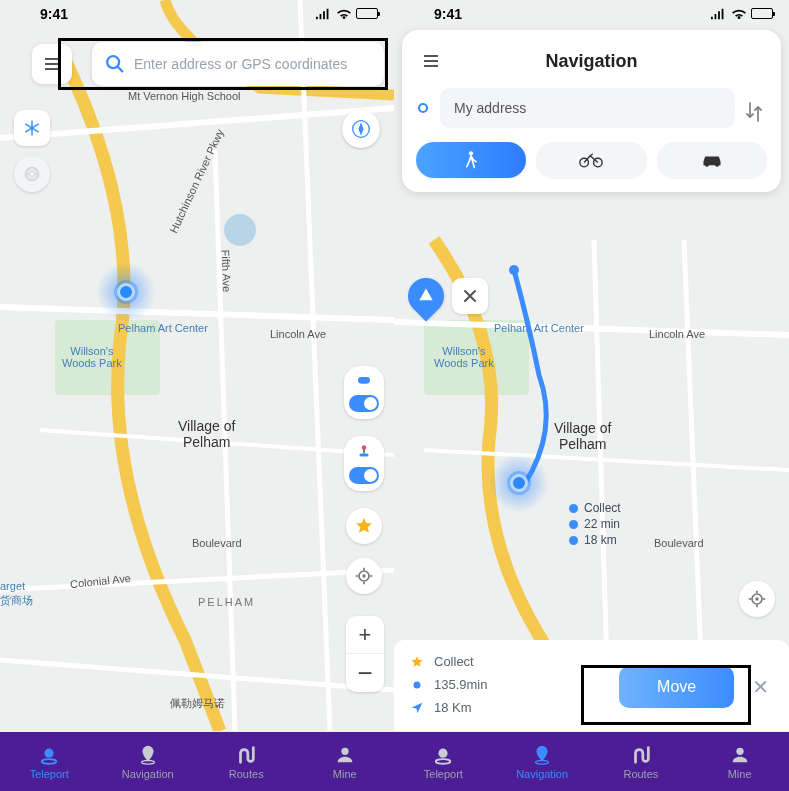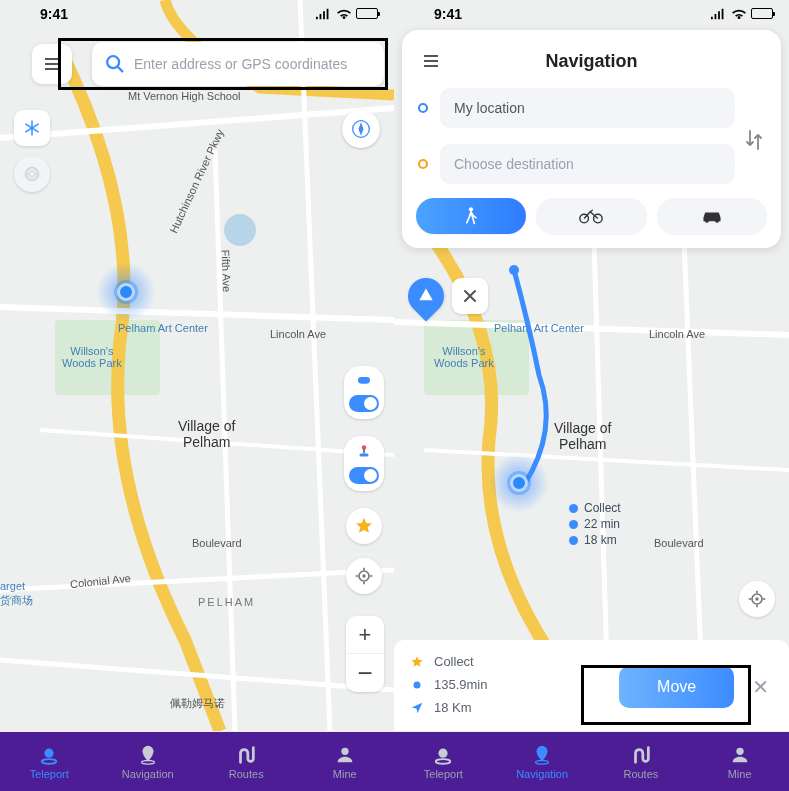--- a/index.html
+++ b/index.html
@@ -418,29 +418,21 @@
       <div style="width:30px"></div>
     </div>
 
     <div style="display:flex; gap:6px;">
       <div style="display:flex; flex-direction:column; gap:8px; flex:1;">
         <div class="loc-row">
           <svg width="14" height="14" viewBox="0 0 14 14">
               <circle cx="7" cy="7" r="4" fill="none" stroke="#3b8cff" stroke-width="2.2"></circle>
             </svg>
           <div class="loc-input">
-              <span>My location</span>
-            </div>
-        </div>
-        <div class="loc-row">
-          <svg width="14" height="14" viewBox="0 0 14 14">
-              <circle cx="7" cy="7" r="4" fill="none" stroke="#f5a623" stroke-width="2.2"></circle>
-            </svg>
-          <div class="loc-input placeholder">
-              <span>Choose destination</span>
+              <span>My address</span>
             </div>
         </div>
       </div>
       <div class="swap-col">
         <svg width="20" height="24" viewBox="0 0 20 24">
             <path d="M6 3v14M6 17l-3-3M6 17l3-3 M14 21V7M14 7l-3 3M14 7l3 3" stroke="#888" stroke-width="1.8" fill="none" stroke-linecap="round"></path>
           </svg>
       </div>
     </div>
 

